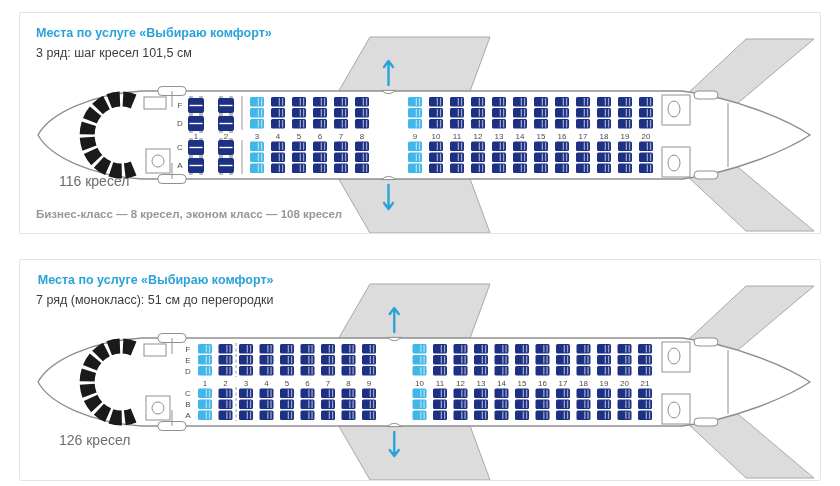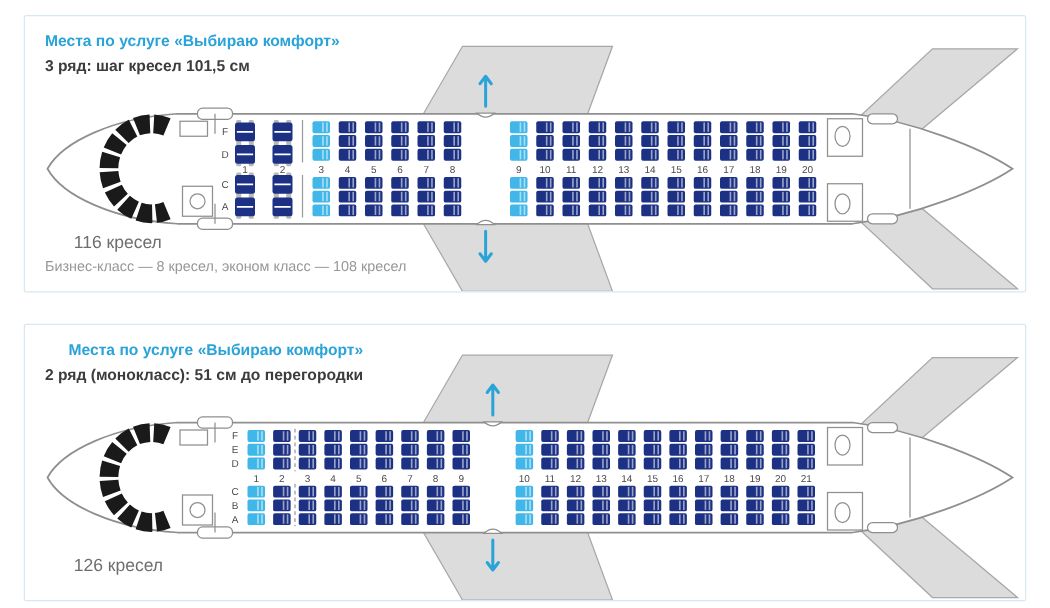--- a/index.html
+++ b/index.html
@@ -4,24 +4,24 @@
 <style>
   html,body{margin:0;padding:0;background:#ffffff;}
   body{font-family:"Liberation Sans",sans-serif;}
   .page{width:840px;box-sizing:border-box;padding:12px 19px 0 19px;}
   .card{position:relative;width:800px;height:220px;background:#fff;
         border:1px solid #d9e8f0;border-radius:2px;margin-bottom:25px;overflow:hidden;}
   .plane-svg{position:absolute;left:0;top:0;width:800px;height:220px;display:block;
              font-family:"Liberation Sans",sans-serif;}
   .hdr{position:absolute;top:13px;left:16px;z-index:2;}
   .title{font-size:12.5px;font-weight:bold;margin-bottom:4px;text-align:right;}
-  .note{font-size:12.5px;color:#3c3c3c;line-height:1.5;font-weight:bold;}
+  .note{font-size:12.5px;color:#3c3c3c;line-height:1.5;}
   .ftr{position:absolute;left:16px;bottom:13px;z-index:2;}
   .total{font-size:14px;color:#6e6e6e;margin-left:23px;}
-  .breakdown{font-size:11.5px;color:#979797;margin-top:7px;}
+  .breakdown{font-size:11.5px;color:#979797;margin-top:19px;font-weight:bold;}
 </style>
 </head>
 <body>
 
 <main class="page">
 
   <section class="card">
     <svg id="plane-0" class="plane-svg" viewBox="0 0 800 220">
         <g>
           <polygon points="306,100 350,24 470,24 442,100" fill="#dcdcdc" stroke="#a8a8a8" stroke-width="1"></polygon>
@@ -897,21 +897,21 @@
         <text x="168" y="147.05" text-anchor="middle" font-size="8" fill="#4a4a4a">B</text>
         <text x="168" y="158.05" text-anchor="middle" font-size="8" fill="#4a4a4a">A</text>
         <path d="M 216,83 V 117 M 216,127 V 161" stroke="#9a9a9a" stroke-width="1" fill="none" stroke-dasharray="3 2.5"></path>
         <path d="M 367.25,77.4 Q 374.25,84 381.25,77.4 Z" fill="#fff" stroke="#8f8f8f" stroke-width="1"></path>
         <path d="M 367.25,166.6 Q 374.25,160 381.25,166.6 Z" fill="#fff" stroke="#8f8f8f" stroke-width="1"></path>
         <path d="M 374.25,72 V 49 M 369.75,54 L 374.25,48 L 378.75,54" stroke="#2aa3d8" stroke-width="2.4" fill="none" stroke-linecap="round" stroke-linejoin="round"></path>
         <path d="M 374.25,172 V 195 M 369.75,190 L 374.25,196 L 378.75,190" stroke="#2aa3d8" stroke-width="2.4" fill="none" stroke-linecap="round" stroke-linejoin="round"></path>
       </svg>
     <header class="hdr">
       <div class="title" style="color: rgb(42, 163, 216);">Места по услуге «Выбираю комфорт»</div>
-      <div class="note">2 ряд (монокласс): 51 см до перегородки</div>
+      <div class="note">7 ряд (монокласс): 51 см до перегородки</div>
     </header>
     <footer class="ftr">
       <div class="total">126 кресел</div>
       <div class="breakdown"></div>
     </footer>
   </section>
 
 </main>
 
 </body></html>

